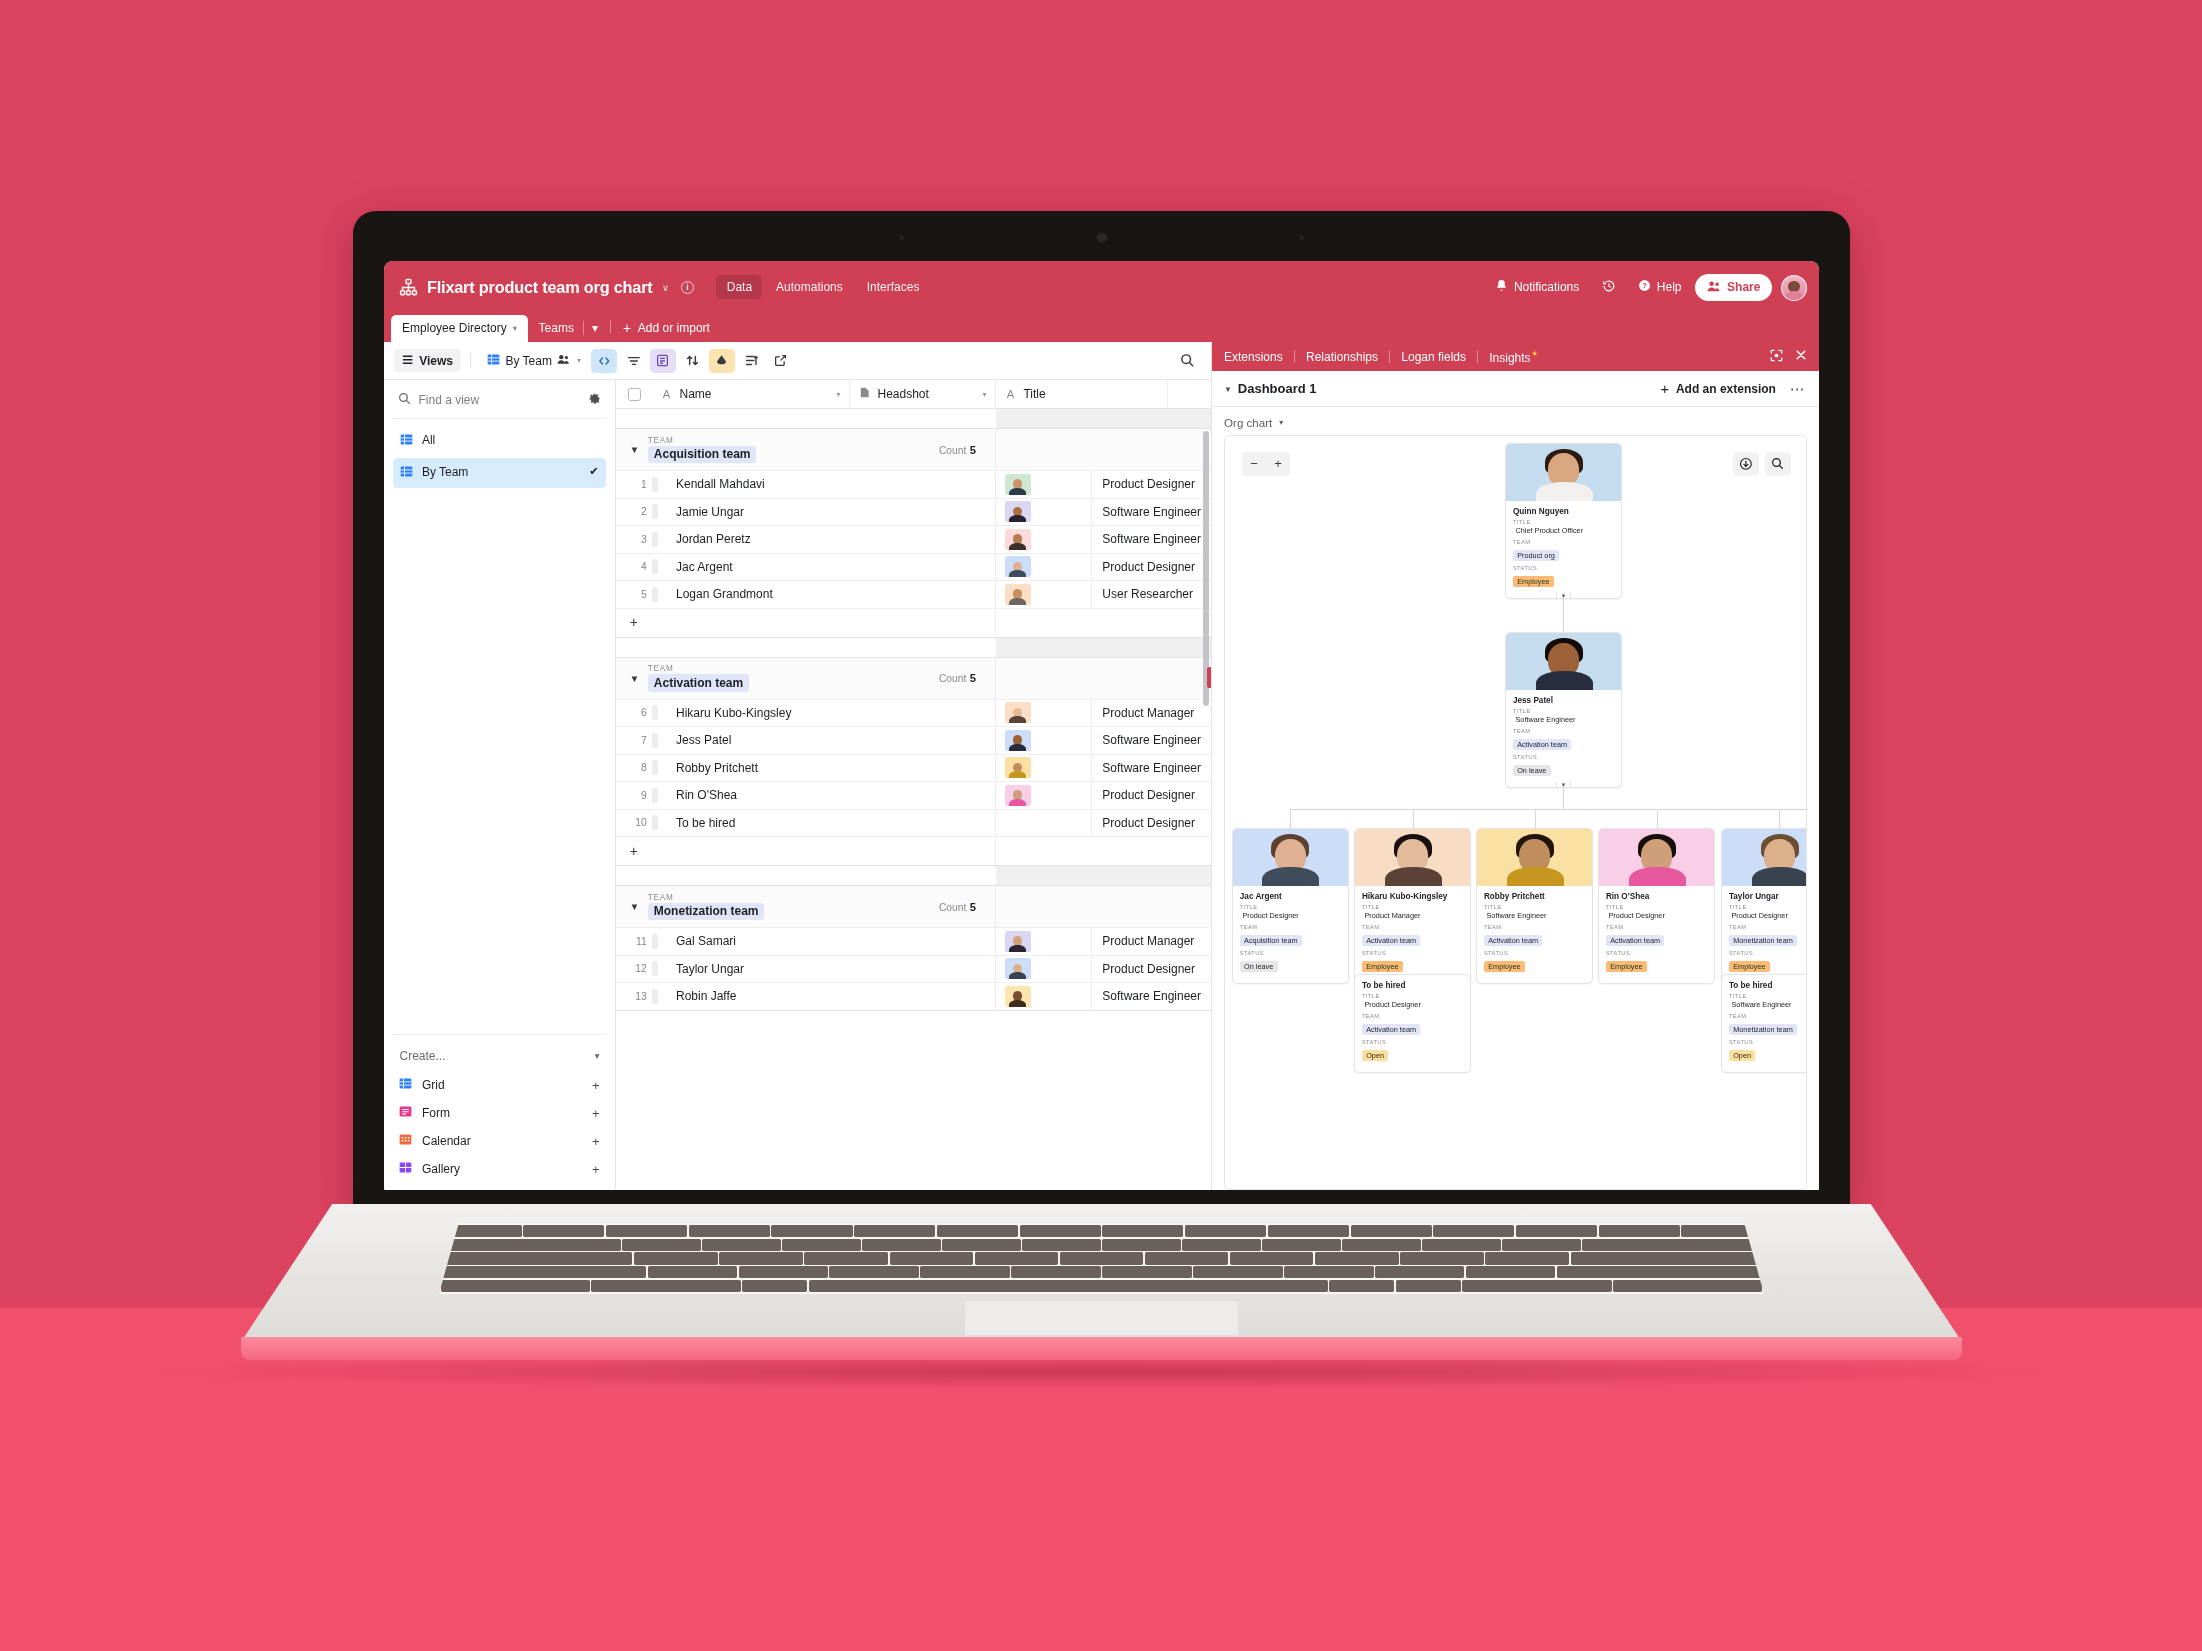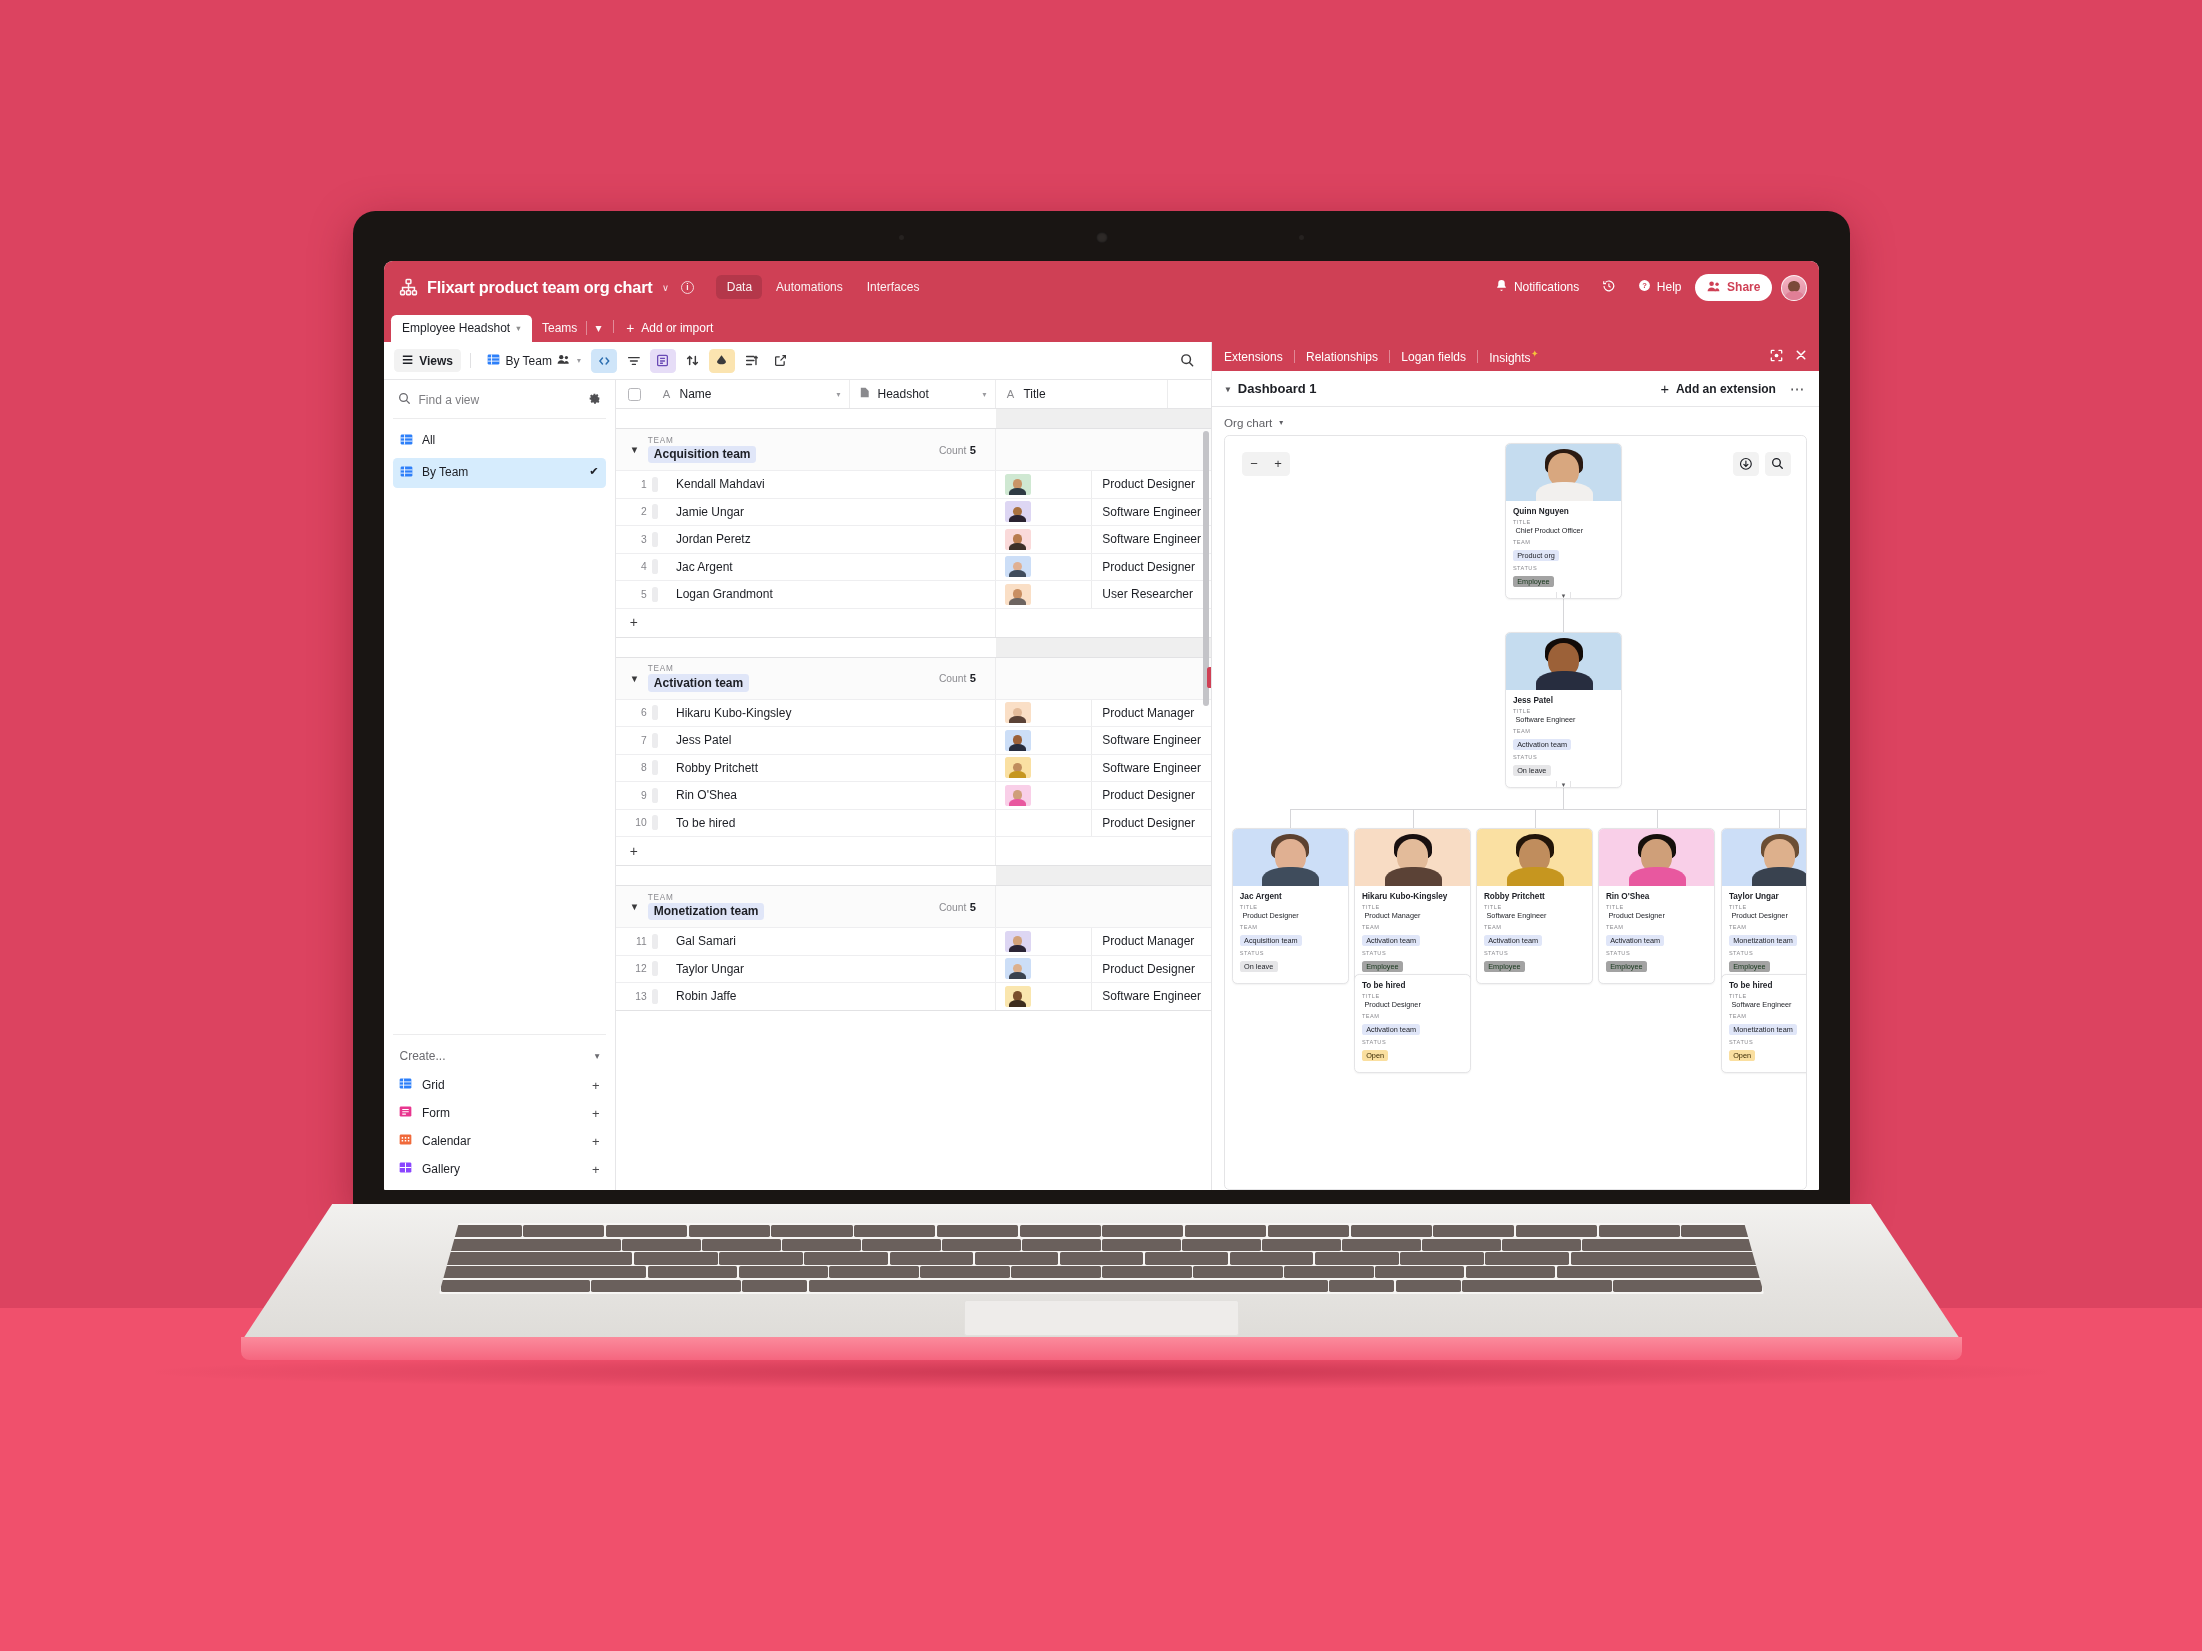--- a/index.html
+++ b/index.html
@@ -336,21 +336,21 @@
   .node .photo { height: 57px; position: relative; overflow: hidden; }
   .node .photo .hd { position: absolute; left: 50%; top: 16%; width: 31px; height: 34px; margin-left: -15.5px; border-radius: 48% 48% 44% 44%; }
   .node .photo .hair { position: absolute; left: 50%; top: 8%; width: 38px; height: 26px; margin-left: -19px; border-radius: 50% 50% 30% 30%; }
   .node .photo .bd { position: absolute; left: 50%; bottom: -6.9px; width: 57px; height: 26px; margin-left: -28px; border-radius: 46% 46% 0 0; }
   .node .info { padding: 5.2px 6.9px 6.9px 6.9px; }
   .nd-name { font-size: 8.2px; font-weight: 700; color: #1d1f25; margin-bottom: 3.4px; }
   .nd-lbl { font-size: 5.6px; letter-spacing: 0.5px; color: #8b8b90; margin-bottom: 0.9px; }
   .nd-val { font-size: 7.3px; color: #1d1f25; padding-left: 2.6px; margin-bottom: 4.3px; }
   .nd-pill { display: inline-block; font-size: 7.3px; border-radius: 2.6px; padding: 0.9px 4.3px; margin-bottom: 4.3px; }
   .pill-team { background: #e0e6f8; color: #1d1f25; }
-  .pill-employee { background: #a3a3a3; color: #15361a; text-align: right; }
+  .pill-employee { background: #fdba74; color: #15361a; text-align: right; }
   .pill-onleave { background: #e6e6e8; color: #1d1f25; }
   .pill-open { background: #fadfa0; color: #3a2a05; }
   .nd-collapse {
     position: absolute; left: 50%; bottom: -6.9px; margin-left: -7.7px;
     width: 15.5px; height: 13px; background: #fff; border: 0.9px solid #e4e4e6;
     border-radius: 0 0 6px 6px; border-top: none;
     display: flex; align-items: flex-start; justify-content: center;
     font-size: 6.9px; color: #5a5a5e; line-height: 8.6px;
   }
   .edge { position: absolute; background: #d6d6d9; }
@@ -426,21 +426,21 @@
               </svg>
             </span>
             <span>Share</span>
           </div>
           <div class="avatar-top"></div>
         </div>
       </div>
 
       <div class="tabbar">
         <div class="tab-chip">
-          <span>Employee Headshot</span>
+          <span>Employee Directory</span>
           <span class="cv">▾</span>
         </div>
         <div class="tab-plain">
           <span>Teams</span>
           <span class="tab-sep"></span>
           <span>▾</span>
         </div>
         <div class="tab-sep" style="margin:0 1.7px 8.6px 1.7px;"></div>
         <div class="tab-add">
           <span style="font-size:13.8px;">+</span>

